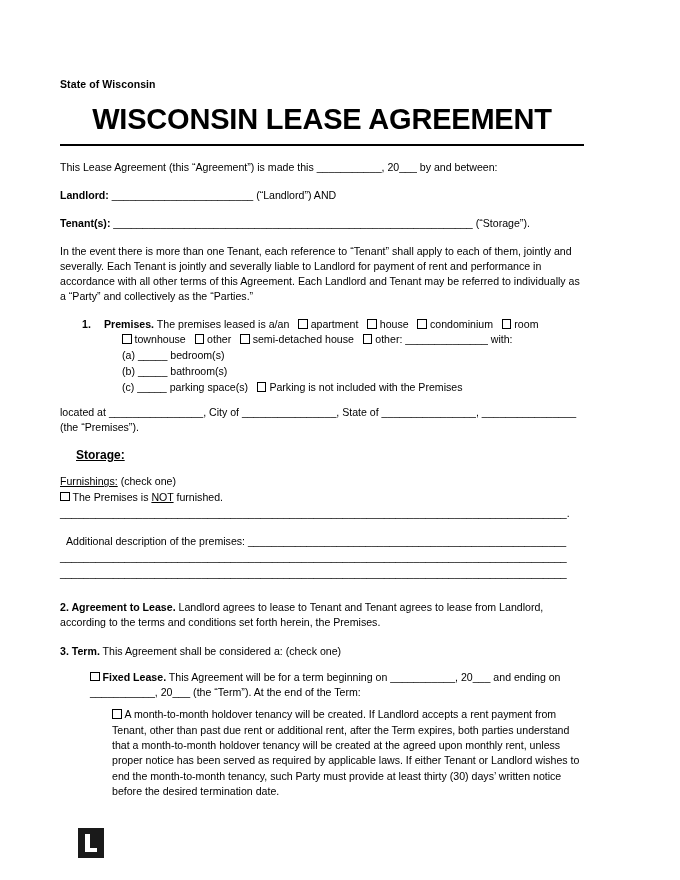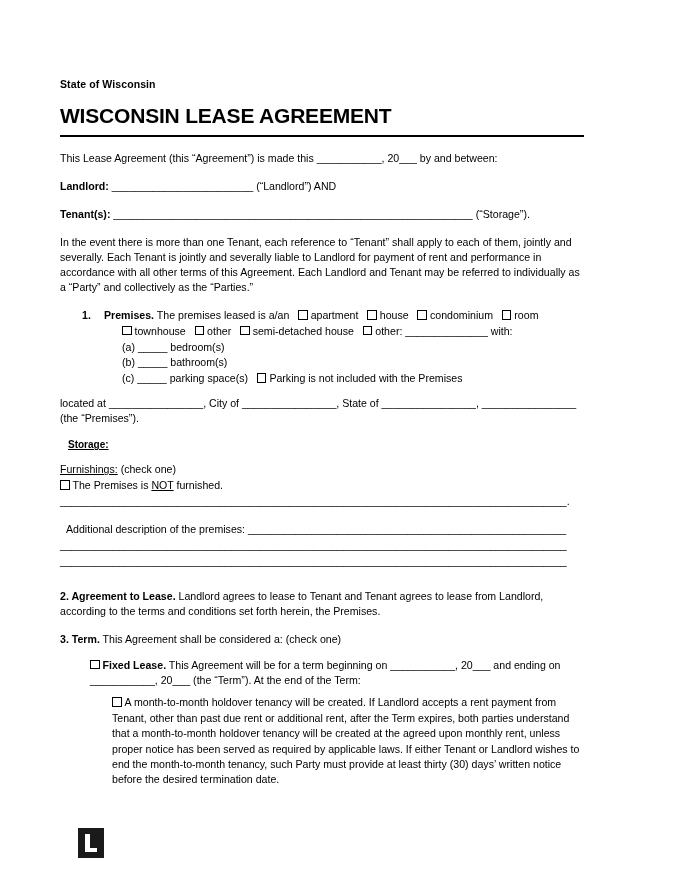--- a/index.html
+++ b/index.html
@@ -28,22 +28,23 @@
     top: 78px;
     width: 524px;
   }
   .state-line {
     font-size: 10.5px;
     font-weight: bold;
     letter-spacing: 0.1px;
     margin-bottom: 14px;
   }
   h1.doc-title {
-    font-size: 21px;
-    font-weight: bold;
+    font-size: 29px;
+    font-weight: bold;
+    text-align: center;
     letter-spacing: -0.2px;
     margin: 0 0 8px 0;
     line-height: 1.1;
   }
   .rule {
     border: none;
     border-top: 2.5px solid #000;
     margin: 4px 0 14px 0;
   }
   p.para {
@@ -82,24 +83,24 @@
   }
   .cb {
     display: inline-block;
     width: 7.5px;
     height: 7.5px;
     border: 1px solid #000;
     margin-right: 3px;
     vertical-align: -0.5px;
   }
   .sec-head {
-    font-size: 10px;
+    font-size: 12px;
     font-weight: bold;
     text-decoration: underline;
-    margin: 0 0 2px 8px;
+    margin: 0 0 2px 16px;
   }
   .block {
     margin-bottom: 12px;
   }
   .line-row {
     font-size: 10.6px;
     line-height: 1.5;
   }
   .indent-para {
     margin-left: 30px;

